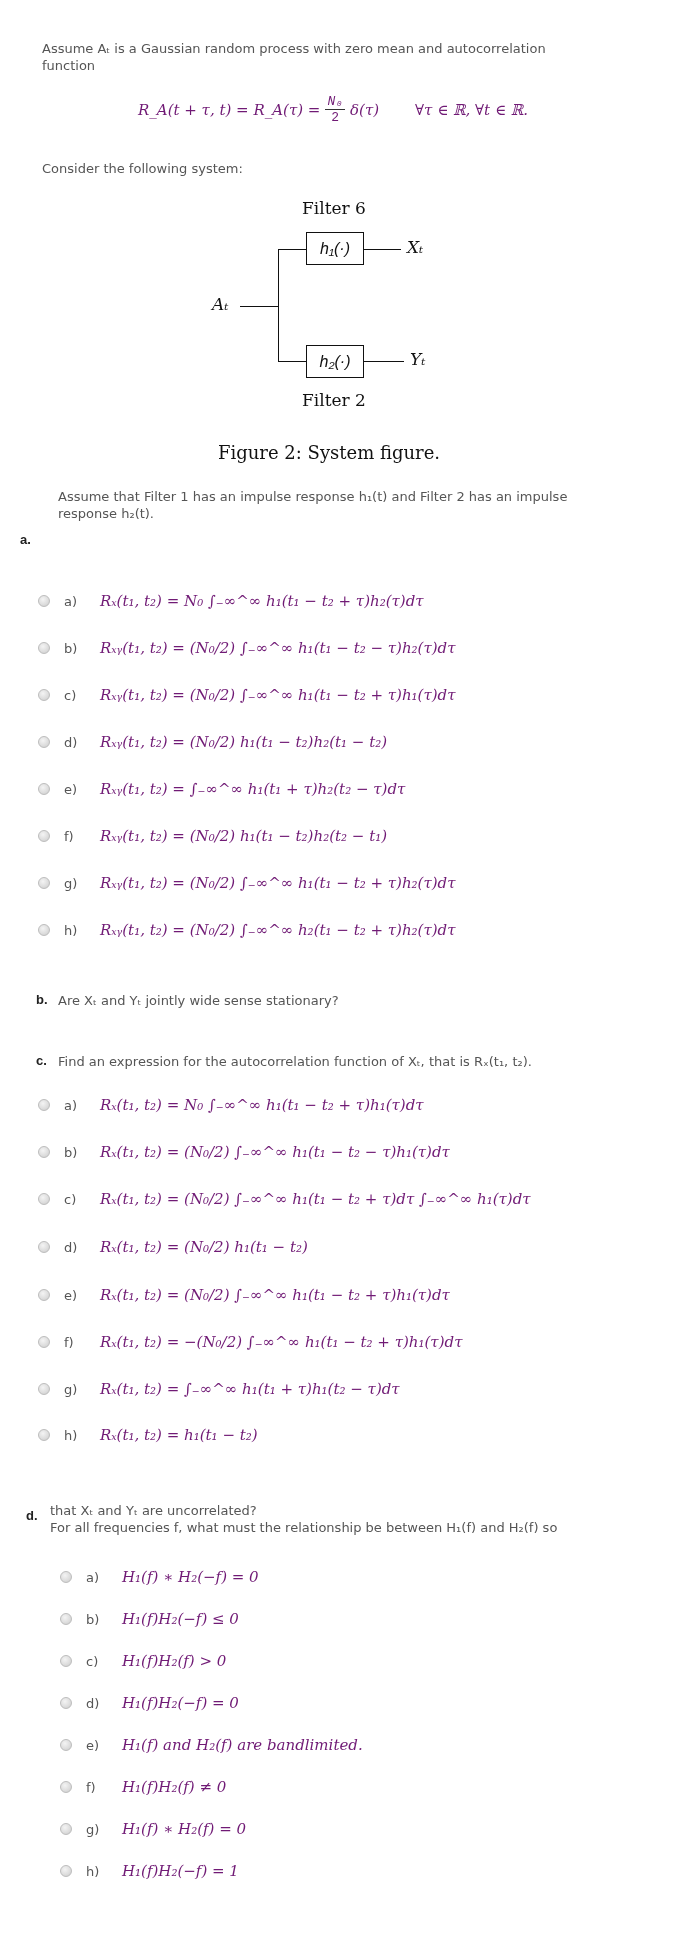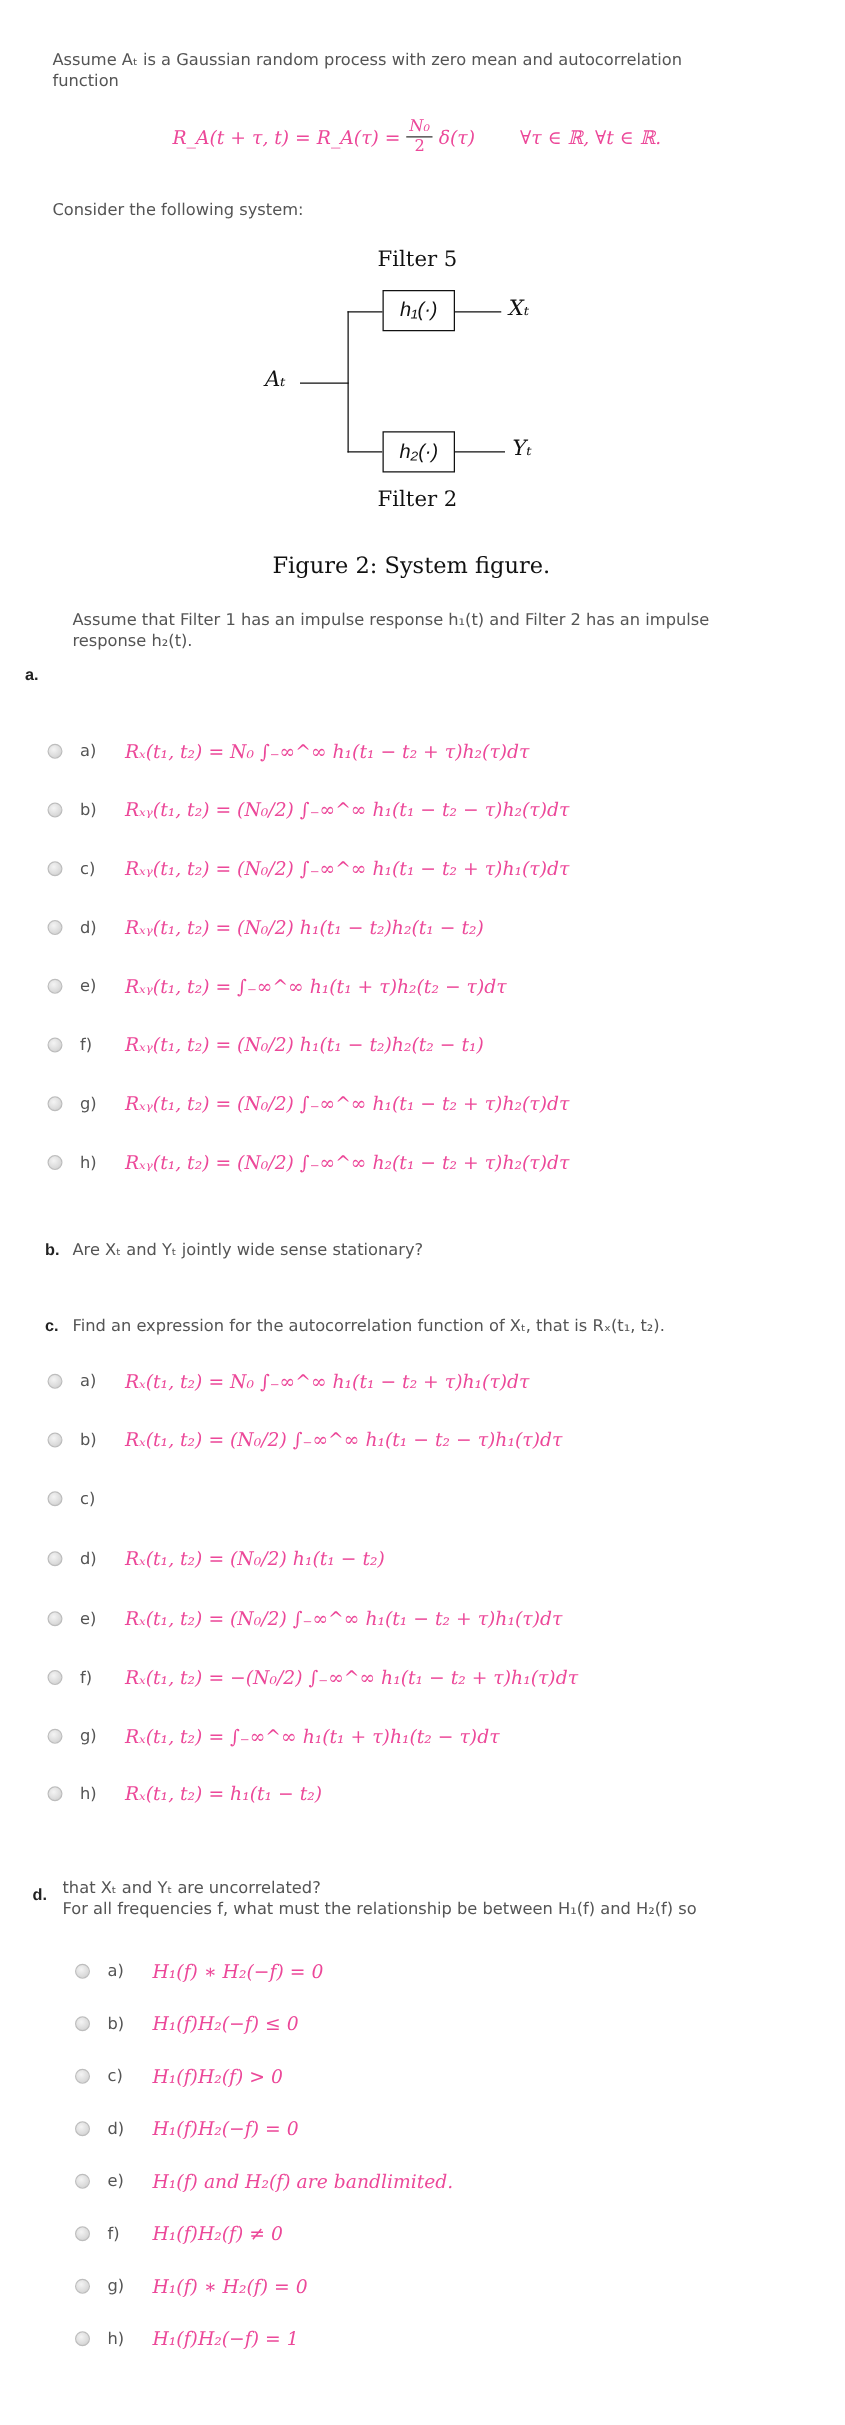--- a/index.html
+++ b/index.html
@@ -1,20 +1,20 @@
 <!DOCTYPE html>
 <html><head>
   <meta charset="utf-8">
   <style>
     html, body { margin: 0; padding: 0; background: #ffffff; }
     body { width: 676px; height: 1940px; position: relative; overflow: hidden;
            font-family: "DejaVu Sans", "Liberation Sans", sans-serif; color: #555555; }
     .txt { font-size: 13px; color: #555555; line-height: 17px; }
     .abs { position: absolute; }
-    .math { font-family: "DejaVu Serif", "Liberation Serif", serif; font-style: italic; color: #ec4899; font-size: 15px; white-space: nowrap; }
+    .math { font-family: "DejaVu Serif", "Liberation Serif", serif; font-style: italic; color: #701a75; font-size: 15px; white-space: nowrap; }
     .math .up { font-style: normal; }
     .qlabel { font-family: "Liberation Sans", sans-serif; font-weight: bold; font-size: 13px; color: #222; }
     .opt { position: absolute; height: 22px; display: flex; align-items: center; }
     .radio { width: 12px; height: 12px; border-radius: 50%;
              background: radial-gradient(circle at 40% 35%, #f4f4f4 0%, #dcdcdc 60%, #c8c8c8 100%);
              border: 1px solid #bdbdbd; box-sizing: border-box; cursor: pointer; }
     .optl { font-size: 13px; color: #555; margin-left: 14px; width: 24px; }
     .optm { margin-left: 12px; }
     .diagram-text { font-family: "DejaVu Serif", "Liberation Serif", serif; color: #111; font-size: 17px; position: absolute; }
     .box { position: absolute; border: 1.3px solid #111; background: #fff; box-sizing: border-box;
@@ -25,32 +25,32 @@
 </head>
 <body>
 
 <div class="abs txt" style="left:42px; top:40px; width:560px;">
   <div>Assume Aₜ is a Gaussian random process with zero mean and autocorrelation</div>
   <div>function</div>
 </div>
 
 <div class="abs math" style="left:138px; top:94px; font-size:15px; display:flex; align-items:center;">
   <span>R_A(t + τ, t) = R_A(τ) =</span>
-  <span style="display:inline-flex; flex-direction:column; align-items:center; margin:0 5px; font-size:13px; line-height:15px;">
+  <span style="display:inline-flex; flex-direction:column; align-items:center; margin:0 5px; font-size:13px; line-height:15px;font-family:Liberation Mono, monospace;">
     <span style="border-bottom:1px solid #333; padding:0 2px;">N₀</span>
     <span class="up">2</span>
   </span>
   <span>δ(τ)</span>
   <span style="margin-left:36px;">∀τ ∈ ℝ, ∀t ∈ ℝ.</span>
 </div>
 
 <div class="abs txt" style="left:42px; top:137px;margin-top:23px;">Consider the following system:</div>
 
 <div class="abs" style="left:180px; top:190px; width:300px; height:280px;">
-  <div class="diagram-text" style="left:122px; top:8px;">Filter 5</div>
+  <div class="diagram-text" style="left:122px; top:8px;">Filter 6</div>
   <div class="box" style="left:126px; top:42px; width:58px; height:33px;">h₁(·)</div>
   <div class="diagram-text" style="left:227px; top:47px; font-style:italic;">Xₜ</div>
 
   <div class="diagram-text" style="left:32px; top:104px; font-style:italic;">Aₜ</div>
   <div class="line" style="left:60px; top:116px; width:39px; height:1.3px;"></div>
   <div class="line" style="left:98px; top:59px; width:1.3px; height:113px;"></div>
   <div class="line" style="left:98px; top:59px; width:28px; height:1.3px;"></div>
   <div class="line" style="left:98px; top:171px; width:28px; height:1.3px;"></div>
   <div class="line" style="left:184px; top:59px; width:37px; height:1.3px;"></div>
   <div class="line" style="left:184px; top:171px; width:40px; height:1.3px;"></div>
@@ -130,20 +130,21 @@
     <span class="math optm">Rₓ(t₁, t₂) = N₀ ∫₋∞^∞ h₁(t₁ − t₂ + τ)h₁(τ)dτ</span>
   </div>
 <div class="opt" style="left:38px; top:1141px;">
     <span class="radio"></span>
     <span class="optl">b)</span>
     <span class="math optm">Rₓ(t₁, t₂) = (N₀/2) ∫₋∞^∞ h₁(t₁ − t₂ − τ)h₁(τ)dτ</span>
   </div>
 <div class="opt" style="left:38px; top:1188px;">
     <span class="radio"></span>
     <span class="optl">c)</span>
+    <span class="math optm">Rₓ(t₁, t₂) = (N₀/2) ∫₋∞^∞ h₁(t₁ − t₂ + τ)dτ ∫₋∞^∞ h₁(τ)dτ</span>
   </div>
 <div class="opt" style="left:38px; top:1236px;">
     <span class="radio"></span>
     <span class="optl">d)</span>
     <span class="math optm">Rₓ(t₁, t₂) = (N₀/2) h₁(t₁ − t₂)</span>
   </div>
 <div class="opt" style="left:38px; top:1284px;">
     <span class="radio"></span>
     <span class="optl">e)</span>
     <span class="math optm">Rₓ(t₁, t₂) = (N₀/2) ∫₋∞^∞ h₁(t₁ − t₂ + τ)h₁(τ)dτ</span>

